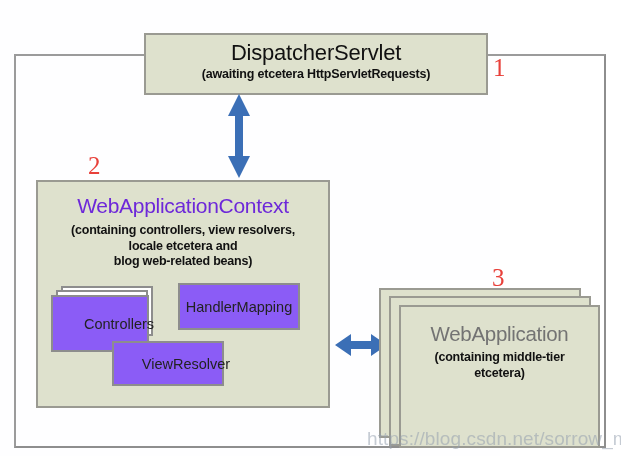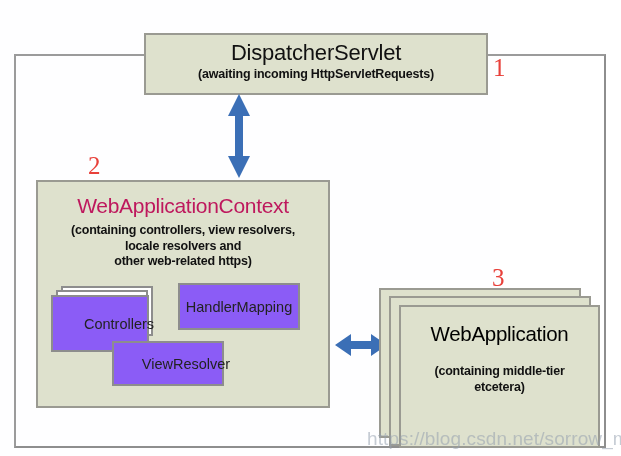--- a/index.html
+++ b/index.html
@@ -82,21 +82,21 @@
   
   #web-application-context {
     left: 36px;
     top: 180px;
     width: 294px;
     height: 228px;
     padding-top: 11px;
   }
   #web-application-context .title {
     font-size: 21px;
-    color: #be185d;
+    color: #6d28d9;
     line-height: 25px;
     letter-spacing: -0.3px;
   }
   #web-application-context .subtitle {
     font-size: 12.5px;
     color: #111;
     line-height: 15.5px;
     font-weight: bold;
     letter-spacing: -0.2px;
     margin-top: 5px;
@@ -150,31 +150,31 @@
   }
   #wac-stack .sheet3 { left: 0px;  top: 0px;  width: 202px; height: 150px; }
   #wac-stack .sheet2 { left: 10px; top: 8px;  width: 202px; height: 150px; }
   #wac-stack .sheet1 {
     left: 20px; top: 17px; width: 201px; height: 143px;
     text-align: center;
     padding-top: 14px;
   }
   #wac-stack .title {
     font-size: 20.5px;
-    color: #000000;
+    color: #737373;
     line-height: 26px;
     letter-spacing: -0.3px;
   }
   #wac-stack .subtitle {
     font-size: 12.5px;
     color: #111;
     line-height: 15.5px;
     font-weight: bold;
     letter-spacing: -0.2px;
-    margin-top: 17px;
+    margin-top: 3px;
   }
 
   
   .arrow {
     position: absolute;
   }
 
   
   .red-num {
     position: absolute;
@@ -202,33 +202,33 @@
 </style>
 </head>
 <body>
 
 <div id="canvas">
 
   <div class="outer-frame"></div>
 
   <div class="sage-box" id="dispatcher-servlet">
     <div class="title">DispatcherServlet</div>
-    <div class="subtitle">(awaiting incoming HttpServletRequests)</div>
+    <div class="subtitle">(awaiting etcetera HttpServletRequests)</div>
   </div>
 
   <svg class="arrow" id="arrow-vertical" style="left:224px; top:92px;" width="30" height="88" viewBox="0 0 30 88">
     <polygon points="15,2 26,24 19,24 19,64 26,64 15,86 4,64 11,64 11,24 4,24" fill="#3b6fb6"></polygon>
   </svg>
 
   <div class="sage-box" id="web-application-context">
     <div class="title">WebApplicationContext</div>
     <div class="subtitle">
       <div>(containing controllers, view resolvers,</div>
-      <div>locale resolvers and</div>
-      <div>other web-related https)</div>
+      <div>locale etcetera and</div>
+      <div>blog web-related beans)</div>
     </div>
   </div>
 
   <div class="white-box" id="handler-mapping">
     <span>HandlerMapping</span>
   </div>
 
   <div id="controllers-stack">
     <div class="stack-shadow layer3"></div>
     <div class="stack-shadow layer2"></div>

